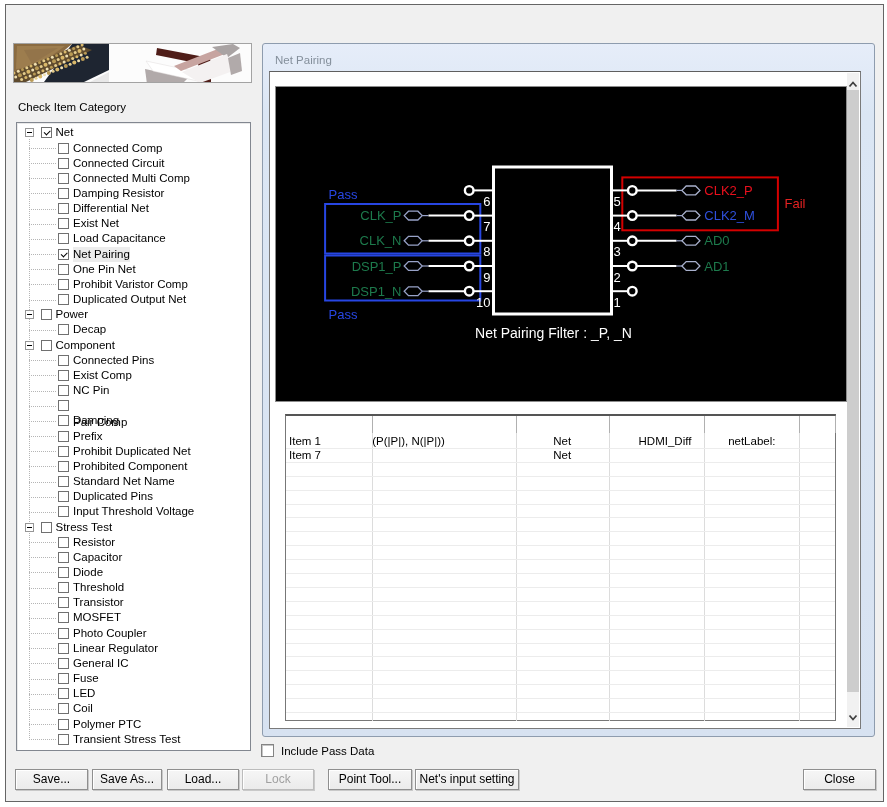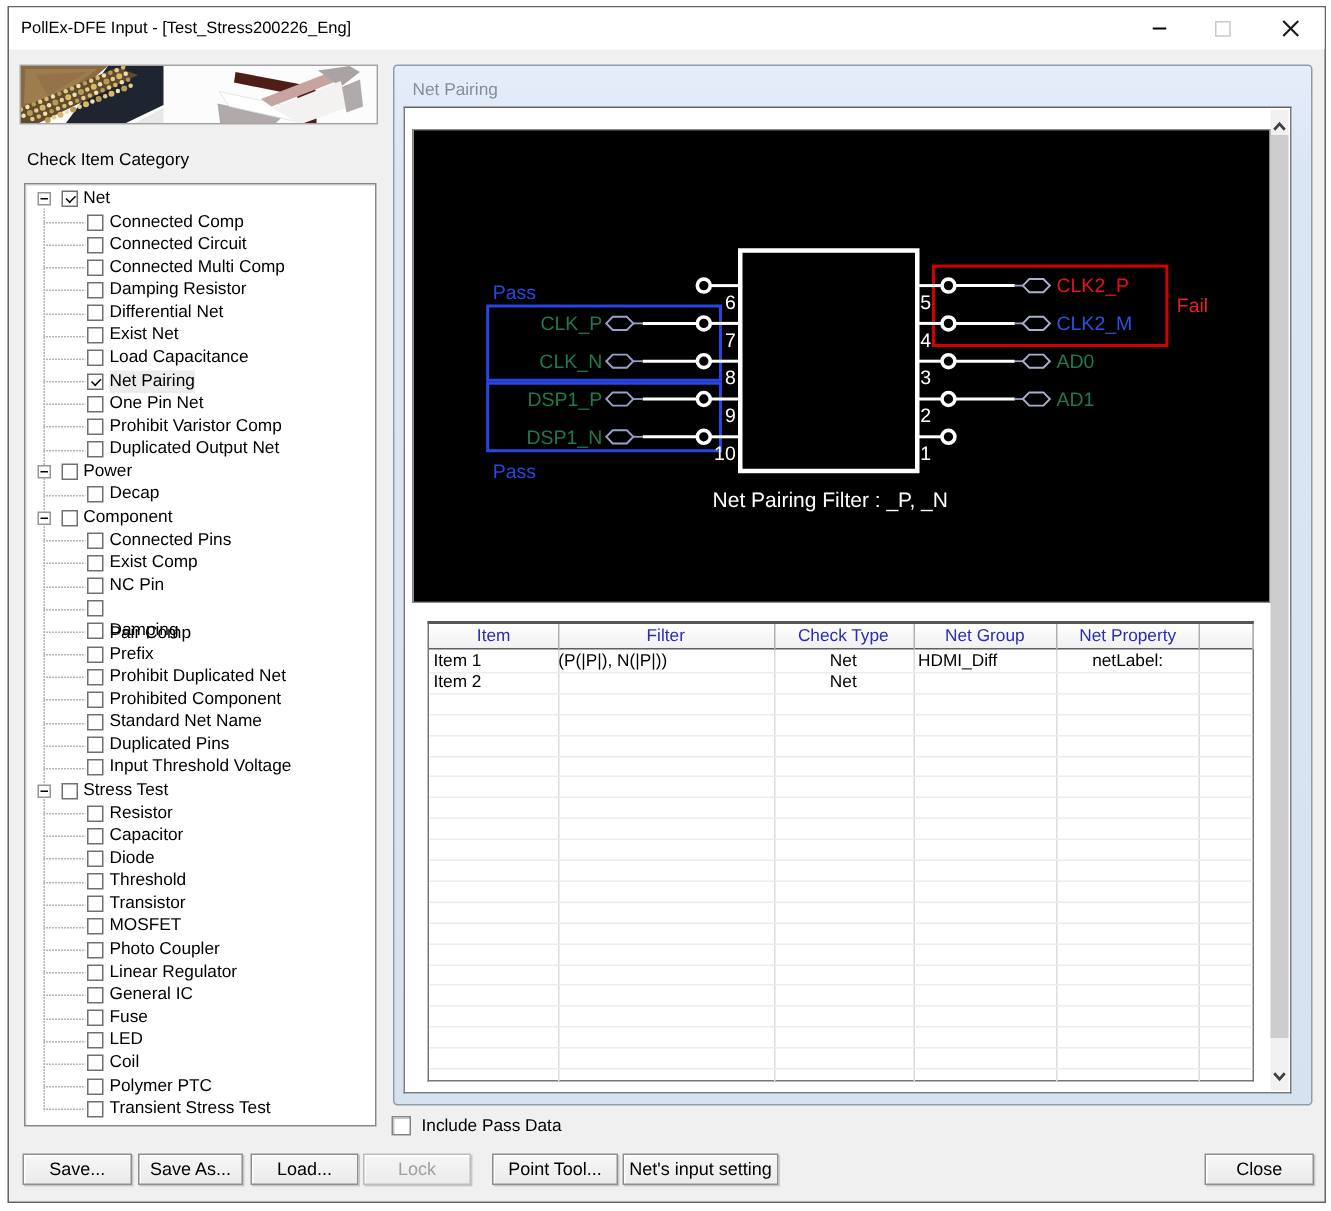--- a/index.html
+++ b/index.html
@@ -44,29 +44,20 @@
 #incl { position:absolute; left:255px; top:739px; width:13px; height:13px; background:#fff; border:1px solid #848484;
   box-shadow:inset 1px 1px 0 #c6c6c6; }
 #incltxt { position:absolute; left:275px; top:740px; font-size:11.5px; color:#000; }
 .btn { position:absolute; top:764px; height:21px; background:linear-gradient(#f6f6f6,#ebebeb); border:1px solid #8f8f8f;
   box-shadow:inset 1px 1px 0 #fff, 1px 1px 0 #c9c9c9; font-size:12px; color:#000; text-align:center; line-height:19px; white-space:nowrap; }
 .btn.disabled { color:#a0a0a0; border-color:#bcbcbc; }
 .btn.default { border:2px solid #4c4c4c; line-height:17px; }
 </style></head>
 <body>
 <div id="win">
-  <div id="titlebar">
-    <div id="title">PollEx-DFE Input - [Test_Stress200226_Eng]</div>
-    <svg style="position:absolute;left:755px;top:0" width="124" height="28">
-      <line x1="7.5" y1="14" x2="16.5" y2="14" stroke="#000" stroke-width="1.4"></line>
-      <rect x="49.5" y="9.5" width="9.5" height="9.5" fill="none" stroke="#c9c9c9" stroke-width="1"></rect>
-      <line x1="94.5" y1="9" x2="104.5" y2="19" stroke="#1a1a1a" stroke-width="1.4"></line>
-      <line x1="104.5" y1="9" x2="94.5" y2="19" stroke="#1a1a1a" stroke-width="1.4"></line>
-    </svg>
-  </div>
   <div id="banner">
     <svg width="237" height="38">
       <rect width="237" height="38" fill="#fcfcfc"></rect>
       <polygon points="58,0 95,0 95,26 70,38 30,38" fill="#1e2531"></polygon>
       <polygon points="76,38 95,28 95,38" fill="#e8e8e8"></polygon>
       <polygon points="0,0 58,0 26,27 0,30" fill="#8a6b41"></polygon>
       <polygon points="3,2 51,2 22,23 2,25" fill="#9d7d4e"></polygon>
       <polygon points="10,6 44,4 18,20" fill="#93744a"></polygon>
       <polygon points="0,28 64,1 78,6 12,38 0,38" fill="#5f4b2e"></polygon>
       <circle cx="0.0" cy="29.0" r="1.5" fill="#d9b86a"></circle>
@@ -386,39 +377,32 @@
 <div class="hgrid" style="top:170.9px"></div>
 <div class="hgrid" style="top:184.8px"></div>
 <div class="hgrid" style="top:198.7px"></div>
 <div class="hgrid" style="top:212.6px"></div>
 <div class="hgrid" style="top:226.5px"></div>
 <div class="hgrid" style="top:240.4px"></div>
 <div class="hgrid" style="top:254.3px"></div>
 <div class="hgrid" style="top:268.2px"></div>
 <div class="hgrid" style="top:282.1px"></div>
 <div class="hgrid" style="top:296.0px"></div>
-<div class="thead">
-<div class="th" style="left:0.0px;width:86.2px">Item</div>
-<div class="th" style="left:86.2px;width:143.3px">Filter</div>
-<div class="th" style="left:229.5px;width:93.4px">Check Type</div>
-<div class="th" style="left:322.9px;width:95.4px">Net Group</div>
-<div class="th" style="left:418.3px;width:95.0px">Net Property</div>
-</div>
 <div class="hsep" style="left:86.2px"></div>
 <div class="hsep" style="left:229.5px"></div>
 <div class="hsep" style="left:322.9px"></div>
 <div class="hsep" style="left:418.3px"></div>
 <div class="hsep" style="left:513.3px"></div>
 <div class="hsep" style="left:549.0px"></div>
 <div class="td" style="left:3px;top:19.0px;width:80.2px;text-align:left">Item 1</div>
 <div class="td" style="left:86.2px;top:19.0px;width:143.3px;text-align:left">(P(|P|), N(|P|))</div>
 <div class="td" style="left:229.5px;top:19.0px;width:93.4px;text-align:center">Net</div>
-<div class="td" style="left:326px;top:19.0px;width:95.4px;text-align:left">HDMI_Diff</div>
+<div class="td" style="left:310px;top:19.0px;width:95.4px;text-align:right">HDMI_Diff</div>
 <div class="td" style="left:418.3px;top:19.0px;width:95.0px;text-align:center">netLabel:</div>
-<div class="td" style="left:3px;top:32.9px;width:80.2px;text-align:left">Item 2</div>
+<div class="td" style="left:3px;top:32.9px;width:80.2px;text-align:left">Item 7</div>
 <div class="td" style="left:229.5px;top:32.9px;width:93.4px;text-align:center">Net</div>
   </div>
   <div id="incl"></div>
   <div id="incltxt">Include Pass Data</div>
   <div class="btn" style="left:9px;width:73px">Save...</div>
   <div class="btn" style="left:86px;width:70px">Save As...</div>
   <div class="btn" style="left:161px;width:72px">Load...</div>
   <div class="btn disabled" style="left:236px;width:72px">Lock</div>
   <div class="btn" style="left:322px;width:84px">Point Tool...</div>
   <div class="btn" style="left:409px;width:104px">Net's input setting</div>

